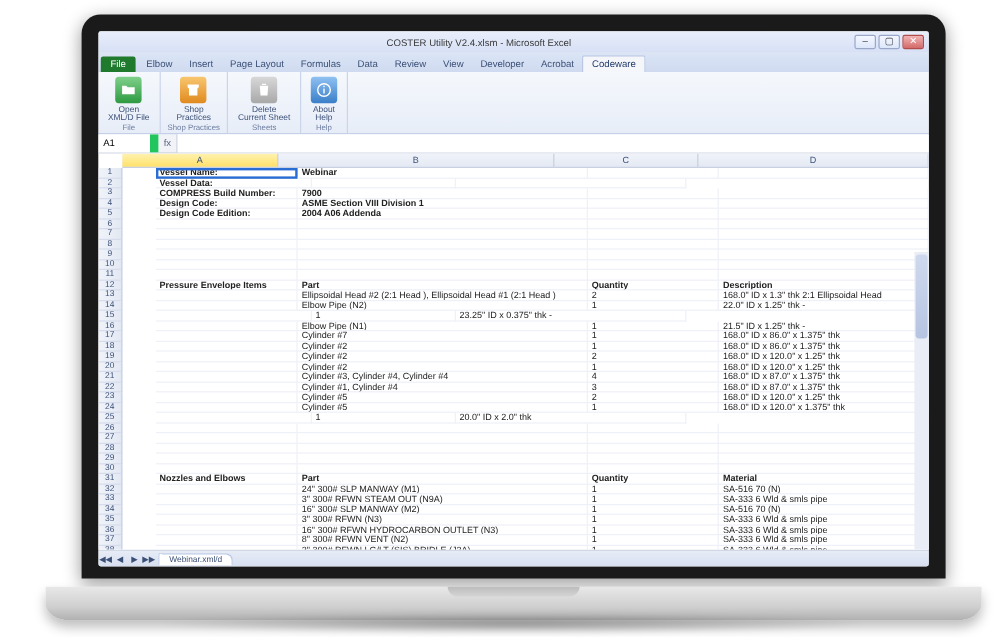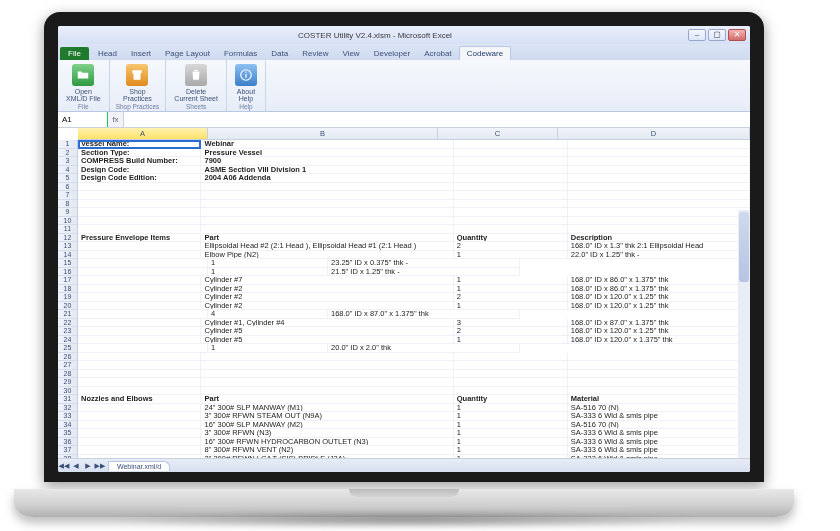--- a/index.html
+++ b/index.html
@@ -1,18 +1,18 @@
 <!DOCTYPE html>
 <html><head>
 <meta charset="utf-8">
 <style>
   * { margin: 0; padding: 0; box-sizing: border-box; font-family: "Segoe UI", Tahoma, sans-serif; }
   body { background: #fff; width: 840px; height: 531px; overflow: hidden; position: relative; }
 
-  .laptop { position: absolute; left: 44px; top: 12px; width: 720px; height: 505px; }
+  .laptop { position: absolute; left: 68px; top: 12px; width: 720px; height: 505px; }
   .bezel { width: 720px; height: 470px; background: #1a1a1a; border-radius: 16px 16px 0 0; padding: 14px 14px 10px 14px; box-shadow: 0 4px 14px rgba(0,0,0,.4); }
   .screen { width: 100%; height: 100%; background: #f3f3f3; border-radius: 2px; overflow: hidden; position: relative; }
   .base { position: absolute; left: -30px; right: -30px; bottom: 0; height: 28px; background: linear-gradient(#e8e8e8,#cfcfcf 60%,#b0b0b0); border-radius: 0 0 20px 20px/0 0 14px 14px; box-shadow: 0 6px 10px rgba(0,0,0,.25); }
   .notch { position: absolute; bottom: 20px; left: 50%; transform: translateX(-50%); width: 110px; height: 8px; background: linear-gradient(#bcbcbc,#d4d4d4); border-radius: 0 0 10px 10px; }
   .base-shadow { position: absolute; left: 60px; right: 60px; bottom: -12px; height: 18px; background: radial-gradient(ellipse at center, rgba(0,0,0,.28), rgba(0,0,0,0) 70%); filter: blur(2px); }
 
   .titlebar { height: 18px; background: linear-gradient(#e9eefb,#d6e0f5); display: flex; align-items: center; font-size: 8px; color: #3a3a3a; padding: 0 4px; }
   .titlebar .title   { flex: 1; text-align: center; overflow: hidden; white-space: nowrap; }
   .titlebar .winbtns { display: flex; gap: 2px; }
   .titlebar .winbtn  { width: 18px; height: 12px; border: 1px solid #9aa7c9; border-radius: 2px; display: flex; align-items: center; justify-content: center; background: linear-gradient(#f4f7ff,#dde7fb); font-size: 8px; line-height: 1; cursor: pointer; }
@@ -29,34 +29,34 @@
   .rbtn { display: flex; flex-direction: column; align-items: center; gap: 2px; font-size: 7px; color: #3c5077; cursor: pointer; padding: 1px 2px; border-radius: 3px; }
   .ricon { width: 22px; height: 22px; border-radius: 3px; display: flex; align-items: center; justify-content: center; }
   .ricon.green  { background: linear-gradient(#7fd08a,#2e9a41); }
   .ricon.orange { background: linear-gradient(#f8c66f,#e08a1f); }
   .ricon.blue   { background: linear-gradient(#8fc1f2,#3a7fc8); }
   .ricon.gray   { background: linear-gradient(#d8d8d8,#a8a8a8); }
   .ricon svg { width: 14px; height: 14px; fill: #fff; }
   .rgroup .glabel { font-size: 6.5px; color: #6d7da0; }
 
   .formula { height: 16px; display: flex; background: #f1f3f8; border-bottom: 1px solid #c8d0e2; font-size: 8px; }
-  .namebox { width: 50px; border-right: 1px solid #22c55e; display: flex; align-items: center; padding: 0 4px; background: #fff; }
+  .namebox { width: 50px; border-right: 7px solid #22c55e; display: flex; align-items: center; padding: 0 4px; background: #fff; }
   .fxlabel { width: 16px; display: flex; align-items: center; justify-content: center; color: #5a6780; border-right: 1px solid #c8d0e2; }
   .fxinput { flex: 1; background: #fff; }
 
   .sheet { position: relative; height: 330px; overflow: hidden; background: #fff; }
   .colhdr { position: absolute; left: 20px; right: 0; top: 0; height: 12px; display: flex; background: linear-gradient(#f0f3f9,#e2e8f3); font-size: 7.5px; color: #3c5077; }
   .colhdr .ch { border-right: 1px solid #c8d0e2; border-bottom: 1px solid #c8d0e2; display: flex; align-items: center; justify-content: center; cursor: pointer; }
   .colhdr .ch.selA { background: linear-gradient(#fff2b0,#ffe169); }
   .chA { width: 130px; } .chB { width: 230px; } .chC { width: 120px; } .chD { width: 192px; }
 
   .rowhdr { position: absolute; left: 0; top: 12px; bottom: 0; width: 20px; background: linear-gradient(90deg,#f0f3f9,#e2e8f3); font-size: 7px; color: #3c5077; }
   .rowhdr .rh { height: 8.5px; border-bottom: 1px solid #d6dcec; border-right: 1px solid #c8d0e2; display: flex; align-items: center; justify-content: center; cursor: pointer; }
 
-  .cells { position: absolute; left: 20px; top: 12px; right: 0; bottom: 0; font-size: 7.5px; color: #222; }
+  .cells { position: absolute; left: 20px; top: 12px; right: 0; bottom: 0; font-size: 7.5px; color: #222; padding-left: 28px; }
   .row   { height: 8.5px; display: flex; }
   .cell  { border-right: 1px solid #eef1f7; border-bottom: 1px solid #eef1f7; padding: 0 3px; overflow: hidden; white-space: nowrap; display: flex; align-items: center; }
   .cA { width: 130px; } .cB { width: 266px; } .cC { width: 120px; } .cD { width: 192px; }
   .bold { font-weight: 600; }
   .selcell { outline: 2px solid #2a6dd2; outline-offset: -2px; background: #fff; }
 
   .sheettabs { height: 14px; background: linear-gradient(#e7ecf6,#d7dff0); display: flex; align-items: center; font-size: 7px; color: #3c5077; border-top: 1px solid #c8d0e2; }
   .sheettabs .navbtn { width: 12px; height: 12px; display: flex; align-items: center; justify-content: center; cursor: pointer; }
   .sheettabs .stab { padding: 1px 8px; background: #fff; border: 1px solid #b9c7e4; border-bottom: none; border-radius: 0 6px 0 0; cursor: pointer; margin-left: 2px; }
 
@@ -74,21 +74,21 @@
         <span class="title">COSTER Utility V2.4.xlsm - Microsoft Excel</span>
         <div class="winbtns">
           <div class="winbtn">–</div>
           <div class="winbtn">▢</div>
           <div class="winbtn close">✕</div>
         </div>
       </div>
 
       <div class="ribbon-tabs" id="ribbon-tabs">
         <div class="filetab">File</div>
-      <div class="tab">Head</div>
+      <div class="tab">Elbow</div>
           <div class="tab">Insert</div>
           <div class="tab">Page Layout</div>
           <div class="tab">Formulas</div>
           <div class="tab">Data</div>
           <div class="tab">Review</div>
           <div class="tab">View</div>
           <div class="tab">Developer</div>
           <div class="tab">Acrobat</div>
           <div class="tab active">Codeware</div>
         </div>
@@ -204,22 +204,21 @@
             <div class="rh">38</div>
           </div>
         <div class="cells" id="cells">
             <div class="row">
               <div class="cell cA bold selcell">Vessel Name:</div>
               <div class="cell cB bold">Webinar</div>
               <div class="cell cC bold"></div>
               <div class="cell cD bold"></div>
             </div>
             <div class="row">
-              <div class="cell cA bold">Section Type:</div>
-              <div class="cell cB bold">Pressure Vessel</div>
+              <div class="cell cA bold">Vessel Data:</div>
               <div class="cell cC bold"></div>
               <div class="cell cD bold"></div>
             </div>
             <div class="row">
               <div class="cell cA bold">COMPRESS Build Number:</div>
               <div class="cell cB bold">7900</div>
               <div class="cell cC bold"></div>
               <div class="cell cD bold"></div>
             </div>
             <div class="row">
@@ -288,20 +287,21 @@
               <div class="cell cC">1</div>
               <div class="cell cD">22.0" ID x 1.25" thk -</div>
             </div>
             <div class="row">
               <div class="cell cA"></div>
               <div class="cell cC">1</div>
               <div class="cell cD">23.25" ID x 0.375" thk -</div>
             </div>
             <div class="row">
               <div class="cell cA"></div>
+              <div class="cell cB">Elbow Pipe (N1)</div>
               <div class="cell cC">1</div>
               <div class="cell cD">21.5" ID x 1.25" thk -</div>
             </div>
             <div class="row">
               <div class="cell cA"></div>
               <div class="cell cB">Cylinder #7</div>
               <div class="cell cC">1</div>
               <div class="cell cD">168.0" ID x 86.0" x 1.375" thk</div>
             </div>
             <div class="row">
@@ -317,20 +317,21 @@
               <div class="cell cD">168.0" ID x 120.0" x 1.25" thk</div>
             </div>
             <div class="row">
               <div class="cell cA"></div>
               <div class="cell cB">Cylinder #2</div>
               <div class="cell cC">1</div>
               <div class="cell cD">168.0" ID x 120.0" x 1.25" thk</div>
             </div>
             <div class="row">
               <div class="cell cA"></div>
+              <div class="cell cB">Cylinder #3, Cylinder #4, Cylinder #4</div>
               <div class="cell cC">4</div>
               <div class="cell cD">168.0" ID x 87.0" x 1.375" thk</div>
             </div>
             <div class="row">
               <div class="cell cA"></div>
               <div class="cell cB">Cylinder #1, Cylinder #4</div>
               <div class="cell cC">3</div>
               <div class="cell cD">168.0" ID x 87.0" x 1.375" thk</div>
             </div>
             <div class="row">

